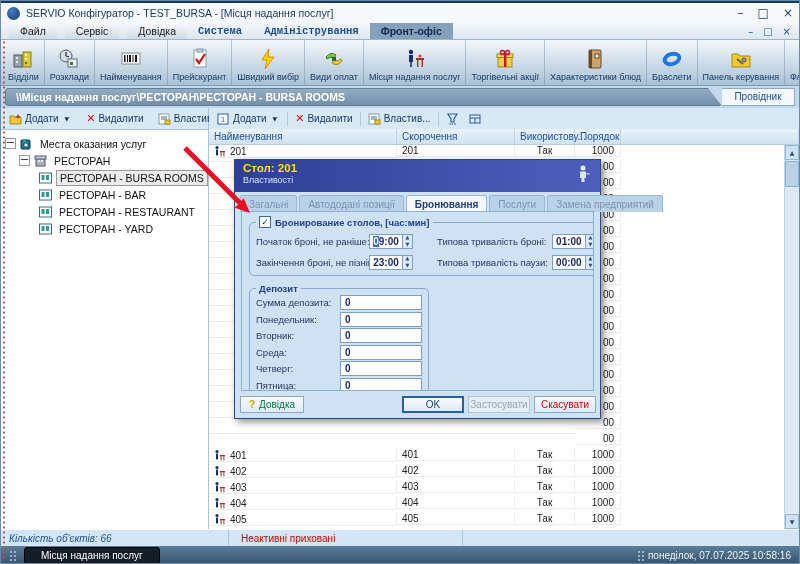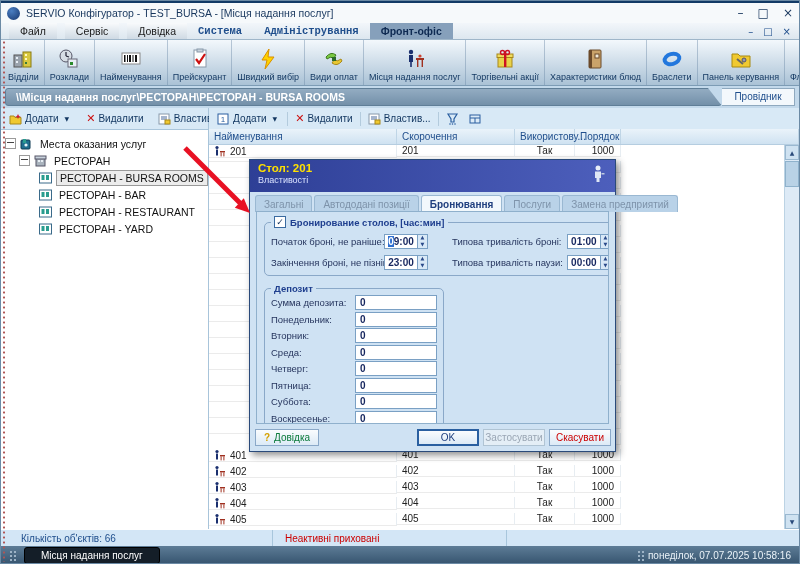--- a/index.html
+++ b/index.html
@@ -66,32 +66,32 @@
   .h-name{width:188px;}.h-short{width:118px;}.h-used{width:60px;}.h-order{width:46px;}.h-fill{flex:1;border-right:none;}
   
   .vscroll{position:absolute;right:0;top:37px;bottom:0;width:15px;background:#ddeaf6;border-left:1px solid #bcd3e4;box-sizing:border-box;}
   .sbtn{position:absolute;left:0;width:14px;height:15px;background:#cfe2f1;border:1px solid #9ab8d0;box-sizing:border-box;text-align:center;font-size:6px;line-height:13px;color:#2a4a7a;font-family:"DejaVu Sans",sans-serif;}
   .sb-up{top:0;}
   .sb-down{bottom:0;}
   .sthumb{position:absolute;left:0;top:16px;width:14px;height:26px;background:#b9d2e6;border:1px solid #8fb2cc;box-sizing:border-box;}
 
   
   .statusbar{position:absolute;left:0;top:528px;width:100%;height:17px;background:#d3e6f6;border-top:1px solid #fff;display:flex;align-items:center;font-size:10px;box-sizing:border-box;}
-  .st1{width:272px;padding-left:20px;color:#1f4e8c;border-right:1px solid #a8c6dc;height:100%;display:flex;align-items:center;box-sizing:border-box;}
+  .st1{width:228px;padding-left:8px;color:#1f4e8c;border-right:1px solid #a8c6dc;height:100%;display:flex;align-items:center;box-sizing:border-box;font-style:italic;}
   .st2{width:234px;padding-left:12px;color:#cc0000;border-right:1px solid #a8c6dc;height:100%;display:flex;align-items:center;box-sizing:border-box;}
   .st3{flex:1;}
 
   
   .bottombar{position:absolute;left:0;top:545px;width:100%;height:19px;background:linear-gradient(#5d7c96,#34526d);display:flex;align-items:center;padding:0 8px;box-sizing:border-box;gap:8px;}
   .bgrip{width:7px;height:12px;background-image:radial-gradient(circle,#9db3c6 1px,transparent 1.2px);background-size:4px 4px;}
   .task-btn{background:#141e28;color:#fff;border:1px solid #000;border-radius:3px;padding:1px 16px;font-size:10px;height:13px;line-height:13px;}
   .clock{margin-left:auto;display:flex;align-items:center;gap:4px;color:#eaf2f8;font-size:10px;}
 
   
-  .dialog{position:absolute;left:248px;top:158px;width:367px;height:293px;background:#cfe2f3;border:1px solid #2a4a7a;box-shadow:3px 3px 7px rgba(0,0,0,.45);z-index:20;box-sizing:border-box;}
+  .dialog{position:absolute;left:233px;top:158px;width:367px;height:260px;background:#cfe2f3;border:1px solid #2a4a7a;box-shadow:3px 3px 7px rgba(0,0,0,.45);z-index:20;box-sizing:border-box;}
   .dlg-title{height:30px;background:linear-gradient(90deg,#2e3f96,#4d5fbc);padding:2px 8px 0;position:relative;}
   .dlg-title .t1{color:#ffe000;font-weight:bold;font-size:11.5px;}
   .dlg-title .t2{color:#d9e1ff;font-size:9px;margin-top:1px;}
   .dlg-person{position:absolute;right:10px;top:5px;}
   .dlg-tabs{display:flex;padding:3px 5px 0;gap:2px;}
   .dtab{background:#b9d2e8;color:#7e93aa;font-size:10px;padding:3px 8px 2px;border:1px solid #9ab8d2;border-bottom:none;border-radius:3px 3px 0 0;white-space:nowrap;}
   .dtab.active{background:#f2f8fc;color:#1f3f7f;font-weight:bold;}
   .dlg-page{position:absolute;left:6px;right:6px;top:51px;bottom:27px;border:1px solid #8fb0cc;background:#cfe2f3;padding:4px 7px;box-sizing:border-box;overflow:hidden;}
   fieldset{border:1px solid #8aa8c8;border-radius:5px;margin:0;padding:2px 6px 5px;}
   legend{font-size:9.5px;font-weight:bold;color:#1f3f8f;padding:0 3px;display:flex;align-items:center;gap:4px;}

